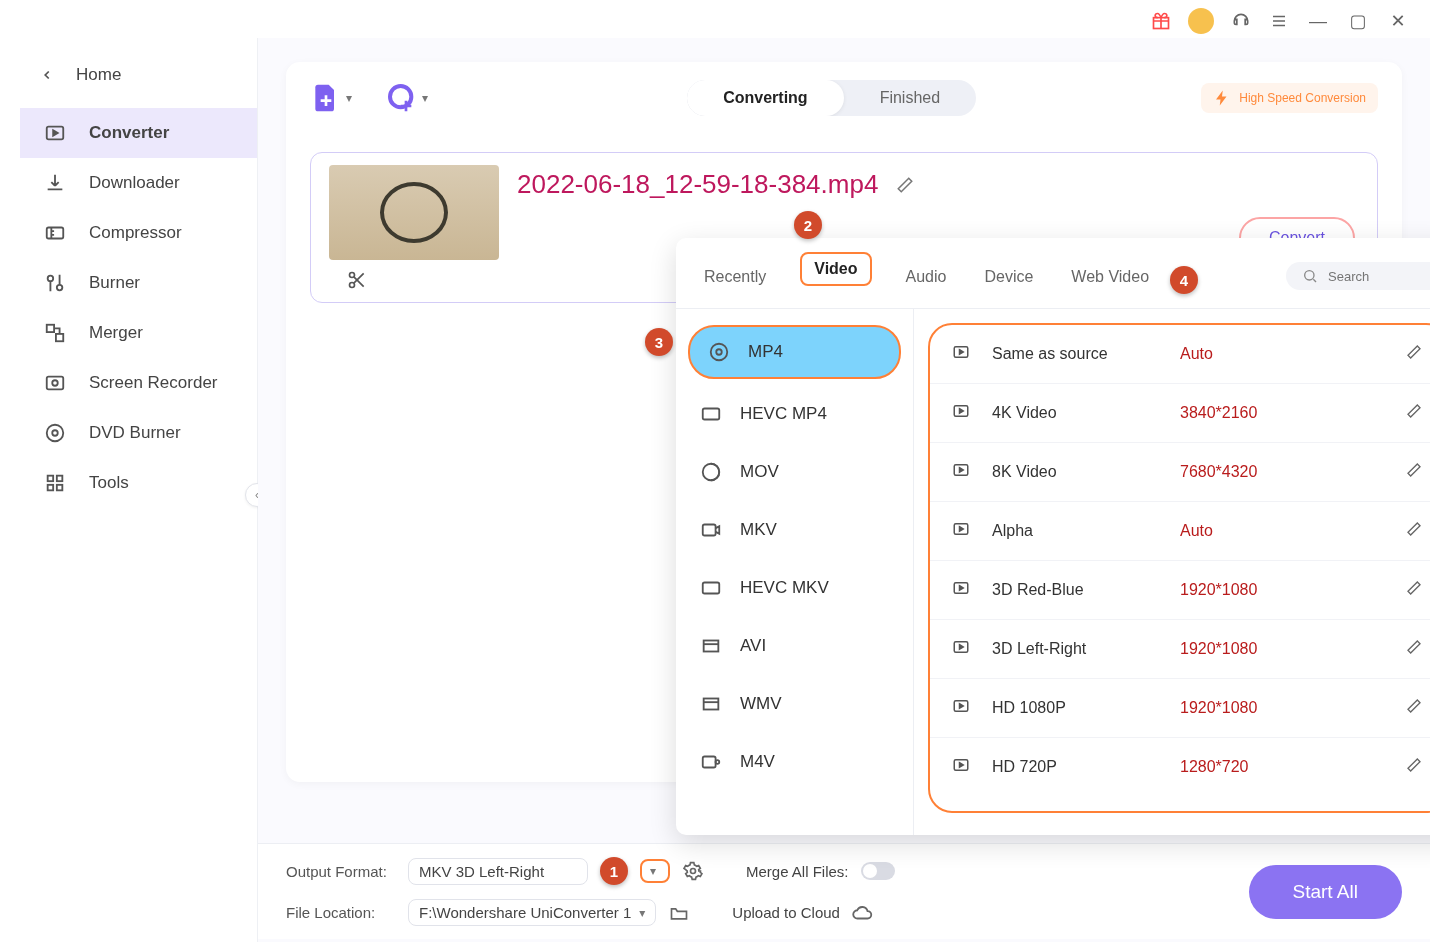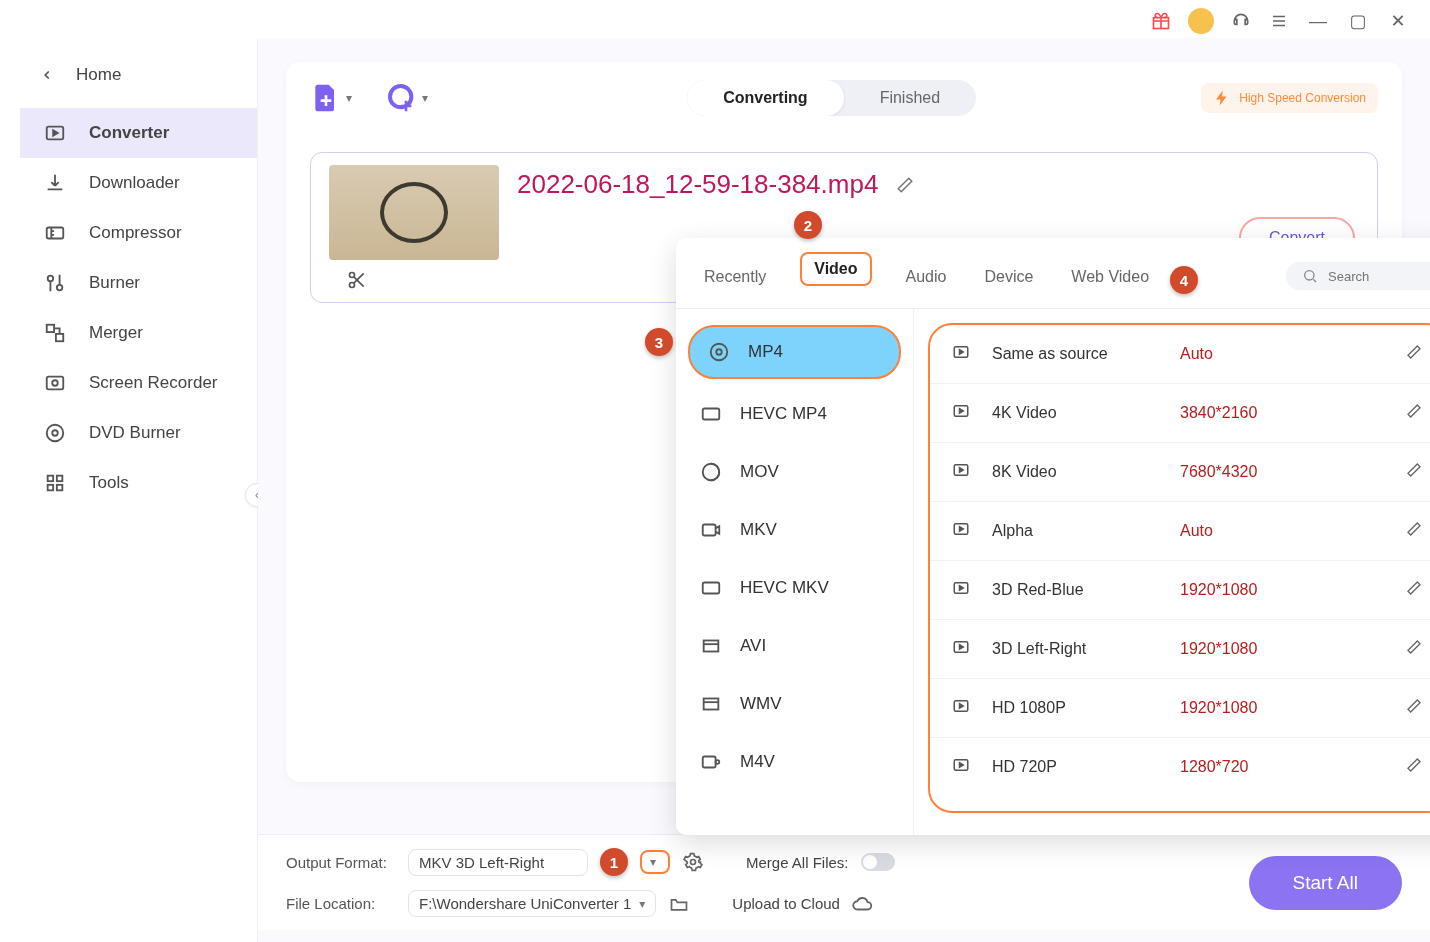--- a/index.html
+++ b/index.html
@@ -69,21 +69,21 @@
 .res-row:last-child { border-bottom: 0; }
 .res-row .ri-icon { width: 22px; height: 22px; color: #555; flex: 0 0 22px; }
 .res-row .ri-name { flex: 0 0 170px; }
 .res-row .ri-res  { flex: 1; color: #b91c1c; }
 .res-row .ri-edit { width: 20px; height: 20px; color: #666; }
 
 
 .badge { position: absolute; width: 28px; height: 28px; border-radius: 50%; background: #d14a2b; color: #fff; font-size: 15px; font-weight: 700; display: flex; align-items: center; justify-content: center; z-index: 40; box-shadow: 0 2px 4px rgba(0,0,0,.25); }
 
 
-.bottombar { position: absolute; left: 0; right: 0; bottom: 12px; height: 96px; border-top: 1px solid #eceef3; background: #fff; display: flex; align-items: center; padding: 0 28px; gap: 14px; }
+.bottombar { position: absolute; left: 0; right: 0; bottom: 3px; height: 96px; border-top: 1px solid #eceef3; background: #fff; display: flex; align-items: center; padding: 0 28px; gap: 14px; }
 .bb-col { display: flex; flex-direction: column; gap: 14px; }
 .bb-row { display: flex; align-items: center; gap: 12px; font-size: 15px; color: #444; }
 .bb-label { width: 110px; color: #555; }
 .bb-sel { display: flex; align-items: center; border: 1px solid #e1e3ea; border-radius: 8px; padding: 4px 10px; gap: 8px; min-width: 232px; justify-content: space-between; cursor: pointer; }
 .bb-sel.outline { border: 2px solid #ff8036; border-radius: 8px; padding: 3px 8px; min-width: 30px; }
 .bb-icon { width: 22px; height: 22px; color: #666; display: flex; align-items: center; justify-content: center; cursor: pointer; }
 .toggle { width: 34px; height: 18px; background: #d9dbe3; border-radius: 10px; position: relative; cursor: pointer; }
 .toggle::after { content: ""; position: absolute; width: 14px; height: 14px; background: #fff; border-radius: 50%; top: 2px; left: 2px; }
 .start-all { margin-left: auto; padding: 16px 44px; background: #8b73f2; color: #fff; font-size: 19px; border-radius: 28px; cursor: pointer; }
 

